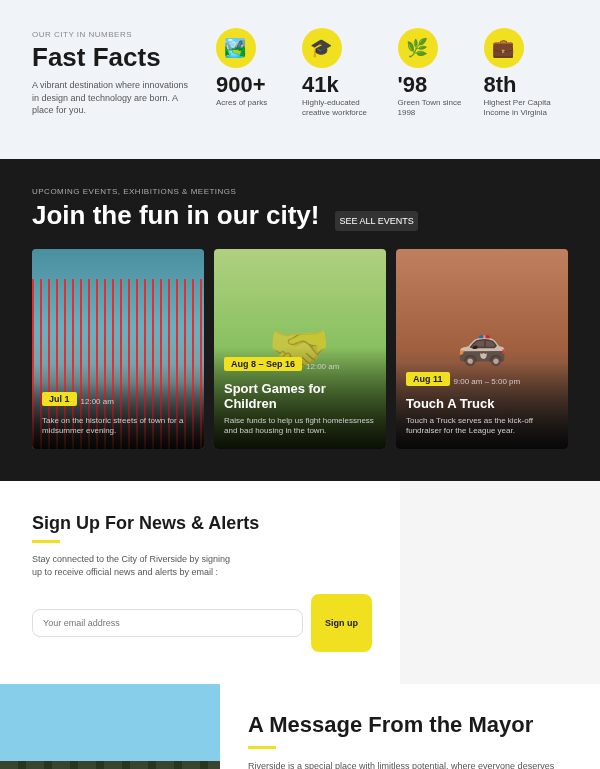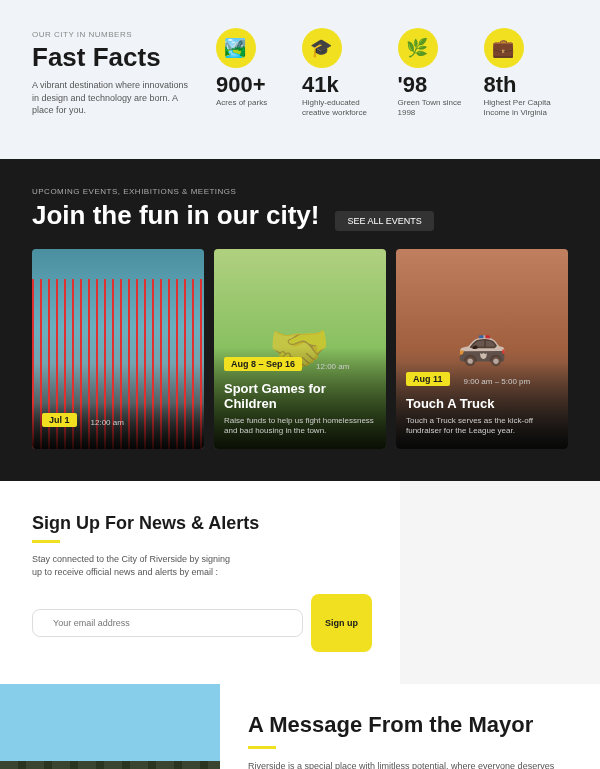--- a/index.html
+++ b/index.html
@@ -92,21 +92,21 @@
     }
     .events-title {
       font-size: 26px;
       font-weight: 800;
       color: #fff;
     }
     .see-all-btn {
       background: #333;
       color: #fff;
       border: none;
-      padding: 5px 12px;
+      padding: 5px 4px;
       font-size: 9px;
       border-radius: 3px;
       cursor: pointer;
       white-space: nowrap;
     }
     .events-grid {
       display: flex;
       gap: 10px;
     }
     .event-card {
@@ -158,21 +158,20 @@
     }
     .event-card-desc {
       font-size: 8px;
       color: #ccc;
       line-height: 1.3;
     }
     .event-date-row {
       display: flex;
       align-items: center;
       margin-bottom: 5px;
-      gap: 10px;
     }
 
     
     .newsletter-section {
       background: #f5f5f5;
       display: flex;
       align-items: center;
       min-height: 180px;
     }
     .newsletter-left {
@@ -199,21 +198,21 @@
       margin-bottom: 14px;
       max-width: 200px;
     }
     .newsletter-form {
       display: flex;
       gap: 8px;
       align-items: center;
     }
     .newsletter-input {
       flex: 1;
-      padding: 8px 20px;
+      padding: 8px 10px;
       font-size: 9px;
       border: 1px solid #ddd;
       border-radius: 8px;
       color: #aaa;
       outline: none;
     }
     .newsletter-btn {
       background: #f0e020;
       color: #1a1a1a;
       border: none;
@@ -345,20 +344,21 @@
   </div>
   <div class="events-grid">
 
     <div class="event-card">
       <div class="event-img-placeholder event-img-1"></div>
       <div class="event-overlay">
         <div class="event-date-row">
           <span class="event-date-badge">Jul 1</span>
           <span class="event-time">12:00 am</span>
         </div>
+        <div class="event-card-desc">Take on the historic streets of town for a midsummer evening.</div>
       </div>
     </div>
 
     <div class="event-card">
       <div class="event-img-placeholder event-img-2"></div>
       <div class="event-overlay">
         <div class="event-date-row">
           <span class="event-date-badge">Aug 8 – Sep 16</span>
           <span class="event-time">12:00 am</span>
         </div>

